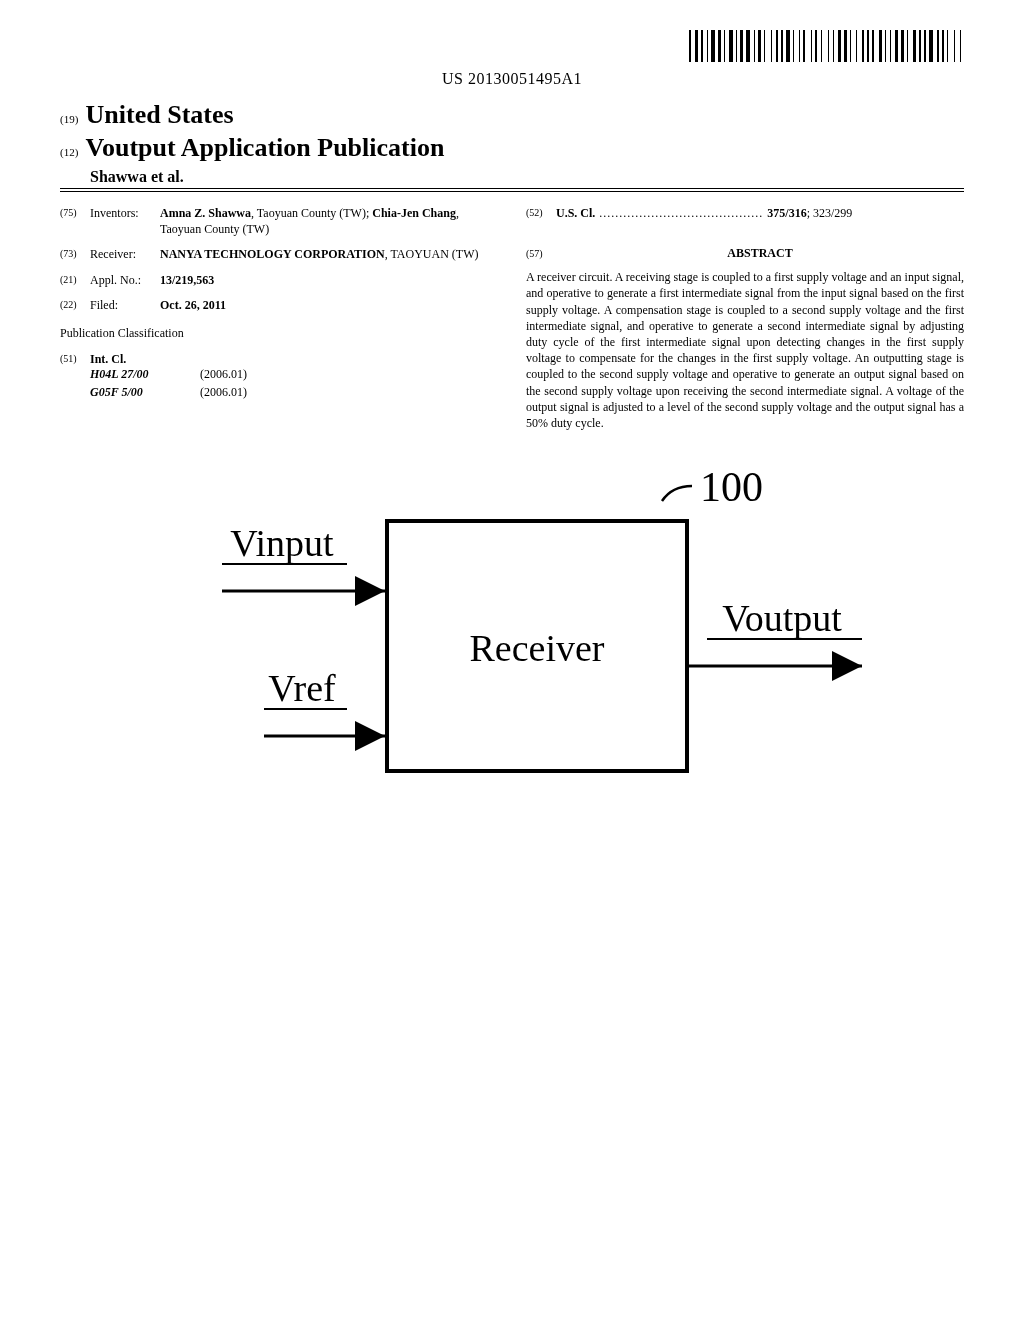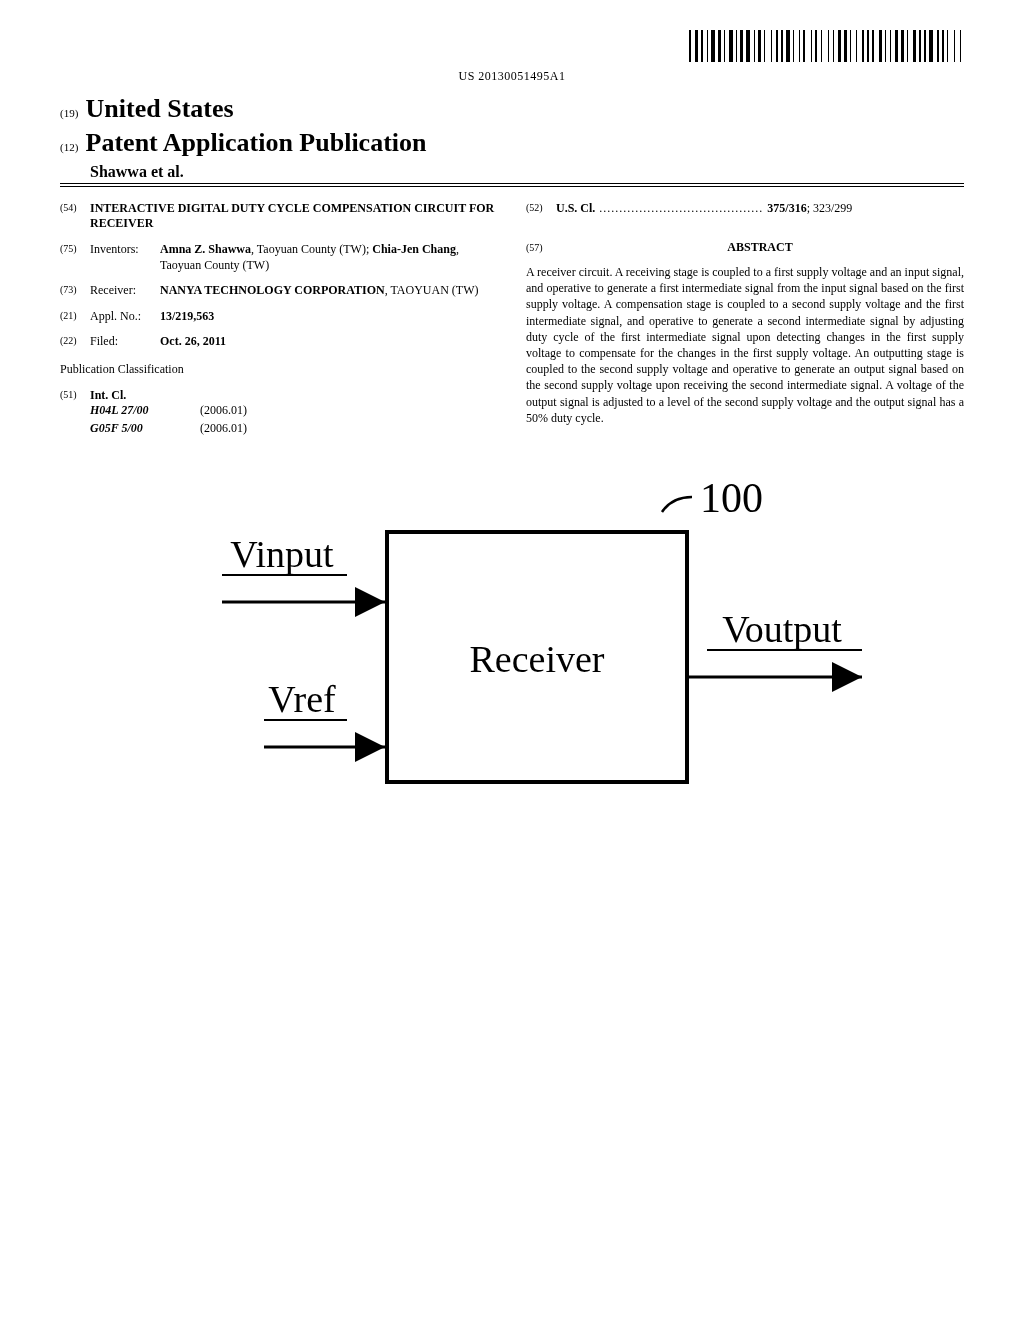--- a/index.html
+++ b/index.html
@@ -19,21 +19,21 @@
     .barcode {
       display: inline-block;
     }
     .barcode-line {
       display: inline-block;
       height: 32px;
       background: #000;
       margin-right: 1px;
     }
     .barcode-text {
-      font-size: 12px;
+      font-size: 16px;
       text-align: center;
       letter-spacing: 0.5px;
       margin-top: 2px;
     }
     .header-row {
       display: flex;
       justify-content: space-between;
       align-items: flex-end;
       border-bottom: 1.5px solid #000;
       margin-bottom: 2px;
@@ -153,35 +153,31 @@
 </div>
 
 <div class="header-row">
   <div class="header-left">
     <div>
       <span class="small-num">(19)</span>
       <span class="country">United States</span>
     </div>
     <div>
       <span class="small-num">(12)</span>
-      <span class="pub-title">Patent Application Publication</span>
+      <span class="pub-title">Voutput Application Publication</span>
     </div>
     <div class="authors">Shawwa et al.</div>
   </div>
 </div>
 <hr class="hr-thin">
 
 <div class="two-col">
 
   <div class="col">
 
-    <div class="field-row">
-      <div class="field-num">(54)</div>
-      <div class="field-value title-block">INTERACTIVE DIGITAL DUTY CYCLE COMPENSATION CIRCUIT FOR RECEIVER</div>
-    </div>
 
     <div class="field-row">
       <div class="field-num">(75)</div>
       <div class="field-label">Inventors:</div>
       <div class="field-value">
         <span class="inventor-name">Amna Z. Shawwa</span><span>, Taoyuan County (TW); </span><span class="inventor-name">Chia-Jen Chang</span><span>, Taoyuan County (TW)</span>
       </div>
     </div>
 
     <div class="field-row">

